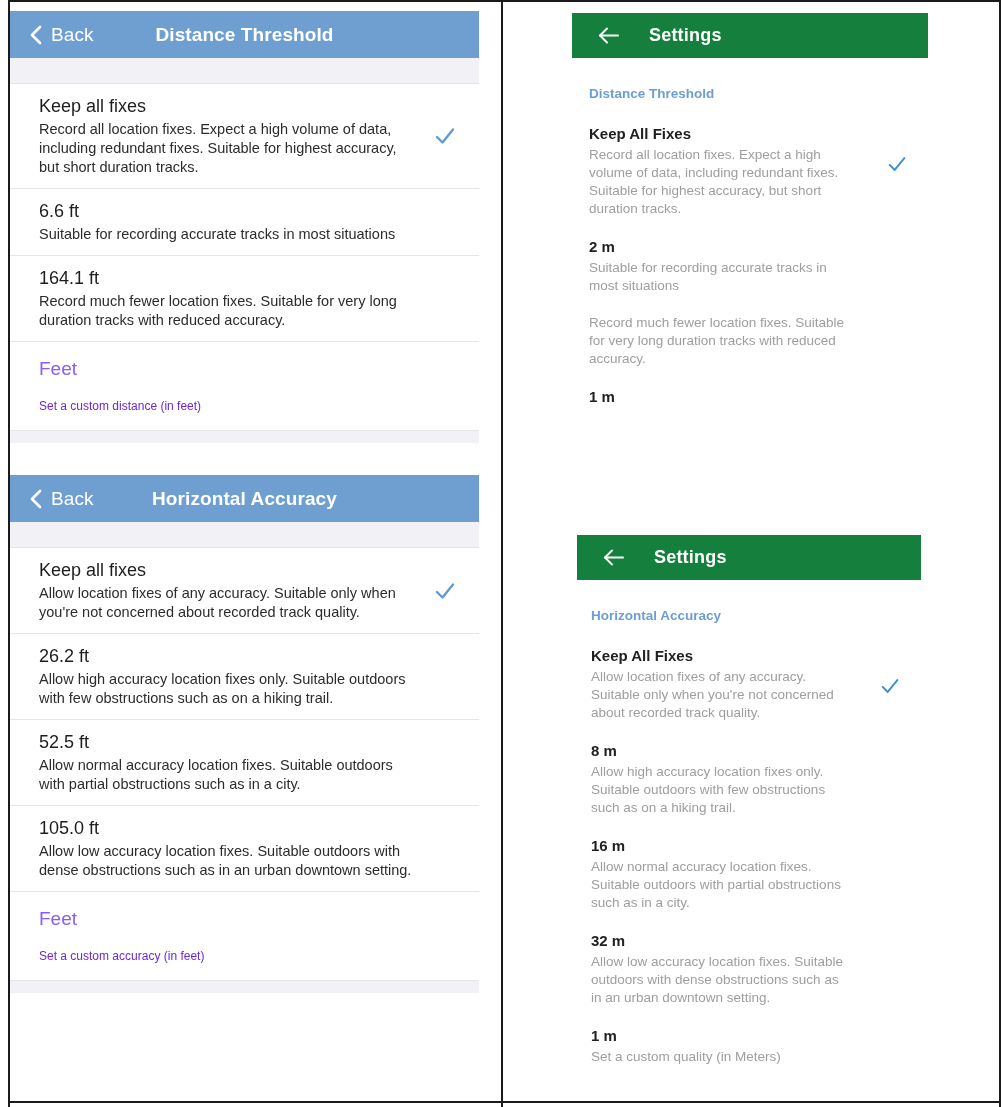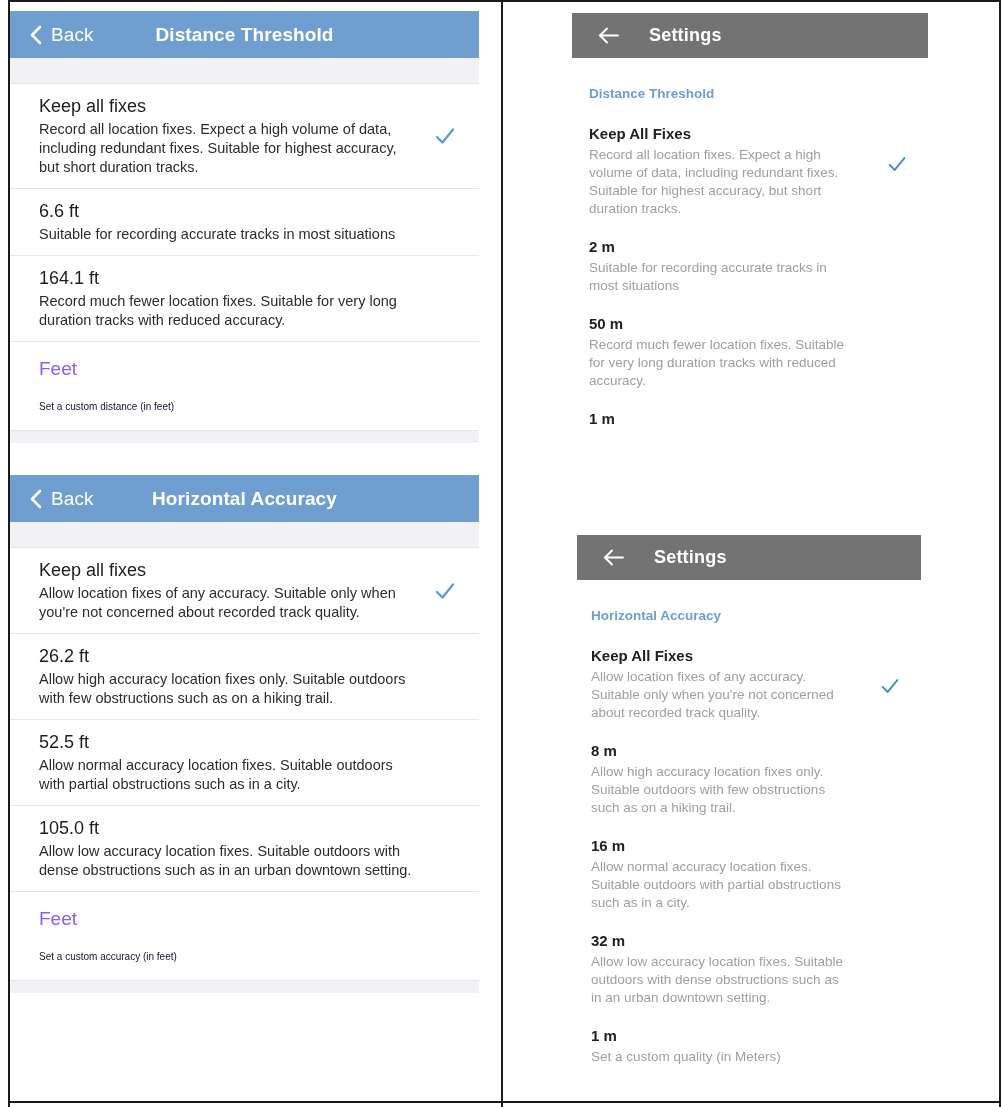--- a/index.html
+++ b/index.html
@@ -100,36 +100,36 @@
     padding: 15px 29px 8px 29px;
     border-bottom: none;
   }
   .ios-input-placeholder {
     font-size: 19px;
     color: #8b5cf6;
     line-height: 24px;
   }
   .ios-input-hint {
     padding: 8px 29px 14px 29px;
-    font-size: 10px;
-    color: #0f172a;
+    font-size: 12px;
+    color: #6d28d9;
     line-height: 19px;
   }
   .ios-footbar {
     height: 12px;
     background: #f2f2f6;
     border-top: 1px solid #e6e6e8;
   }
 
   
   .and-panel { position: absolute; }
 
   .and-header {
     height: 45px;
-    background: #737373;
+    background: #15803d;
     display: flex;
     align-items: center;
   }
   .and-arrow {
     width: 21px;
     height: 17px;
     margin-left: 26px;
     margin-right: 30px;
     display: block;
   }
@@ -292,21 +292,20 @@
           <polyline points="4,13 9.5,18.5 20,5.5" fill="none" stroke="#3d8fd0" stroke-width="2.1" stroke-linecap="round" stroke-linejoin="round"></polyline>
         </svg>
       </div>
 
       <div class="and-row">
         <div class="and-row-title">2 m</div>
         <div class="and-row-desc">Suitable for recording accurate tracks in most situations</div>
       </div>
 
       <div class="and-row">
-        <div class="and-row-title">50 m</div>
         <div class="and-row-desc">Record much fewer location fixes. Suitable for very long duration tracks with reduced accuracy.</div>
       </div>
 
       <div class="and-row">
         <div class="and-row-title">1 m</div>
       </div>
     </div>
   </div>
 
   <div class="and-panel" style="left:577px; top:535px; width:344px;">

